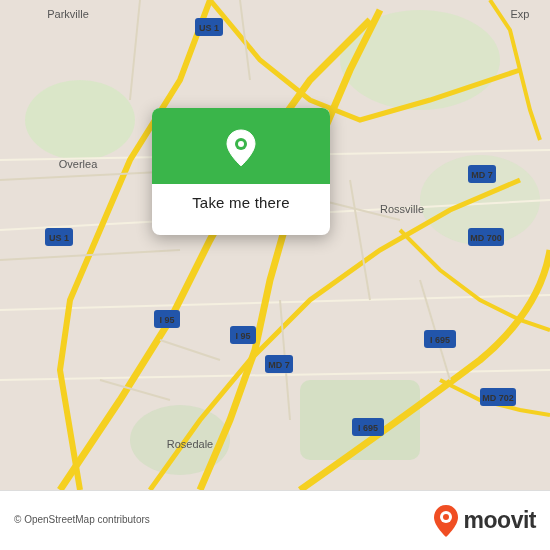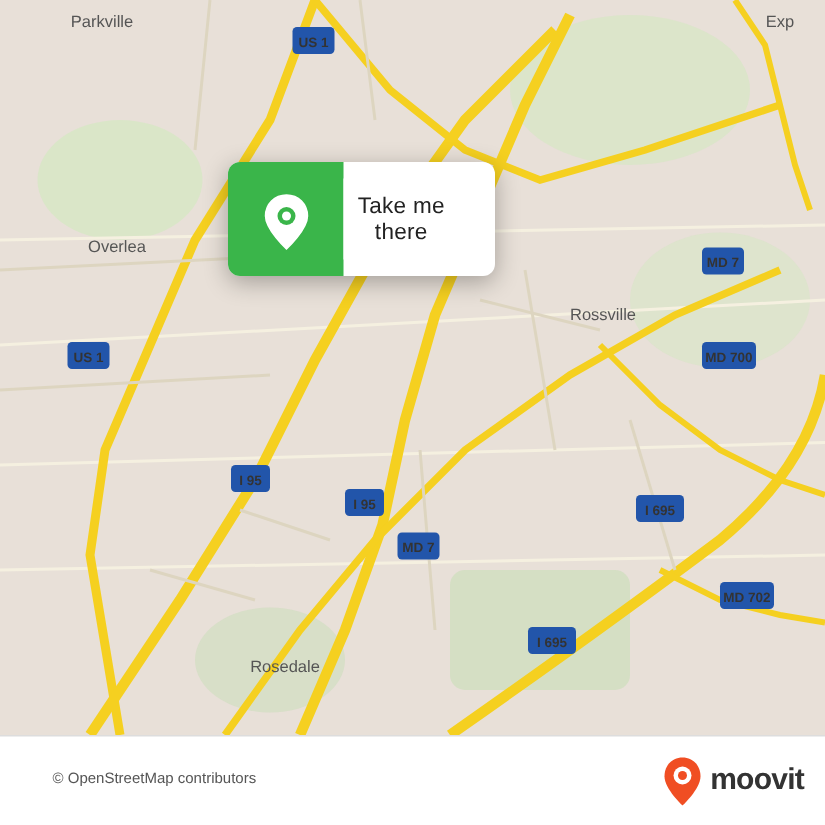--- a/index.html
+++ b/index.html
@@ -29,21 +29,21 @@
     #popup-card {
       position: absolute;
       top: 108px;
       left: 152px;
       width: 178px;
       background: white;
       border-radius: 8px;
       box-shadow: 0 4px 16px rgba(0,0,0,0.3);
       overflow: hidden;
       display: flex;
-      flex-direction: row;
+      flex-direction: column;
       align-items: center;
     }
 
     #popup-green-area {
       background: #3ab54a;
       width: 100%;
       display: flex;
       align-items: center;
       justify-content: center;
       padding: 18px 0 14px 0;
@@ -86,21 +86,20 @@
       align-items: center;
       justify-content: space-between;
       padding: 0 14px;
       border-top: 1px solid #ddd;
     }
 
     #footer-left {
       display: flex;
       flex-direction: column;
       justify-content: flex-start;
-      margin-left: 21px;
     }
 
     #osm-credit {
       font-size: 10px;
       color: #555;
       margin-bottom: 2px;
     }
 
     #place-name {
       font-size: 14px;
@@ -113,21 +112,21 @@
       align-items: center;
       gap: 4px;
     }
 
     #moovit-pin {
       width: 28px;
       height: 34px;
     }
 
     #moovit-text {
-      font-size: 20px;
+      font-size: 23px;
       font-weight: 700;
       color: #333;
       letter-spacing: -0.5px;
     }
 
     .road-label {
       font-size: 9px;
       fill: #333;
       font-weight: bold;
     }

